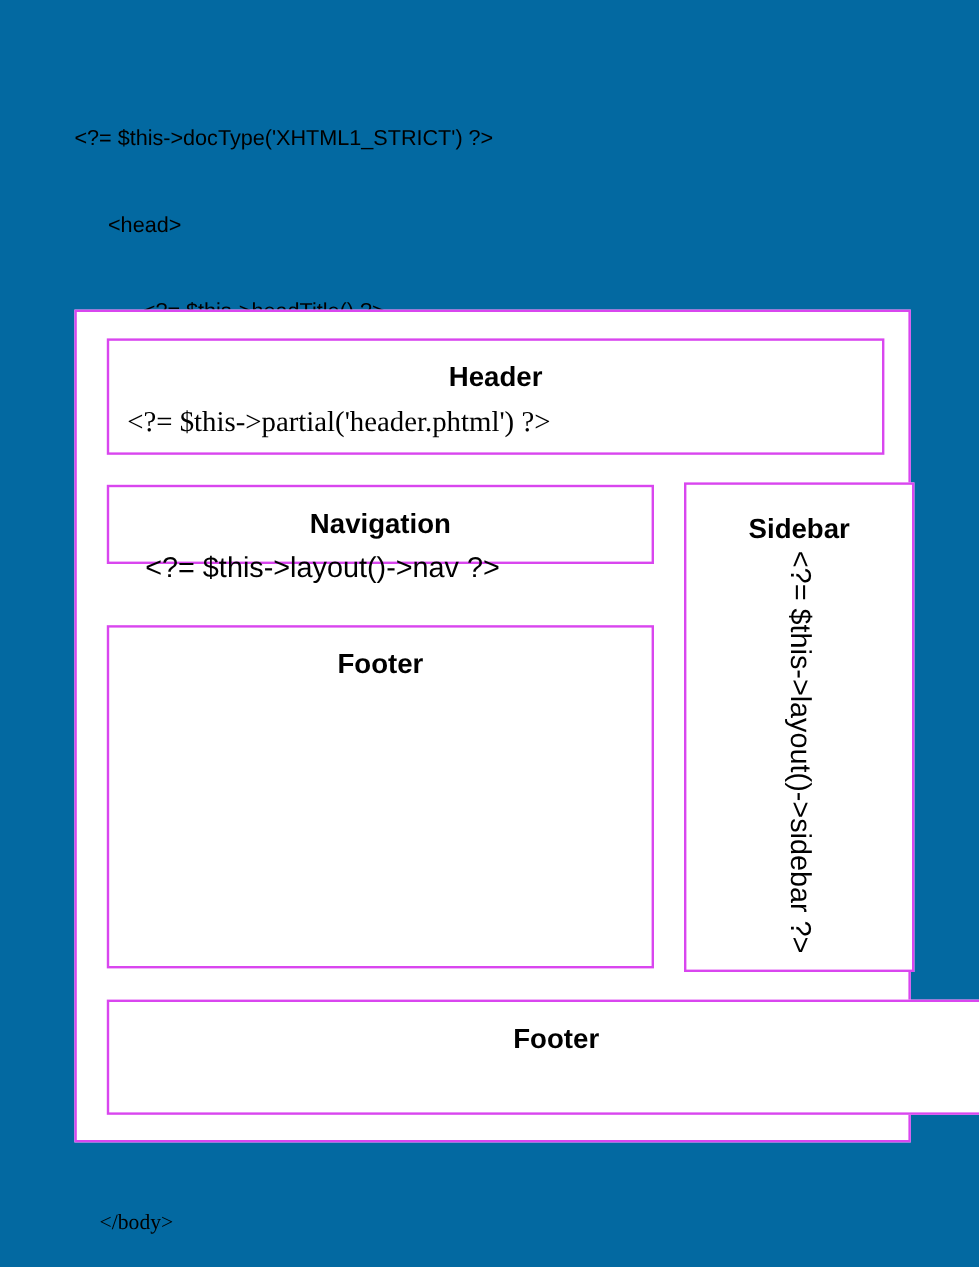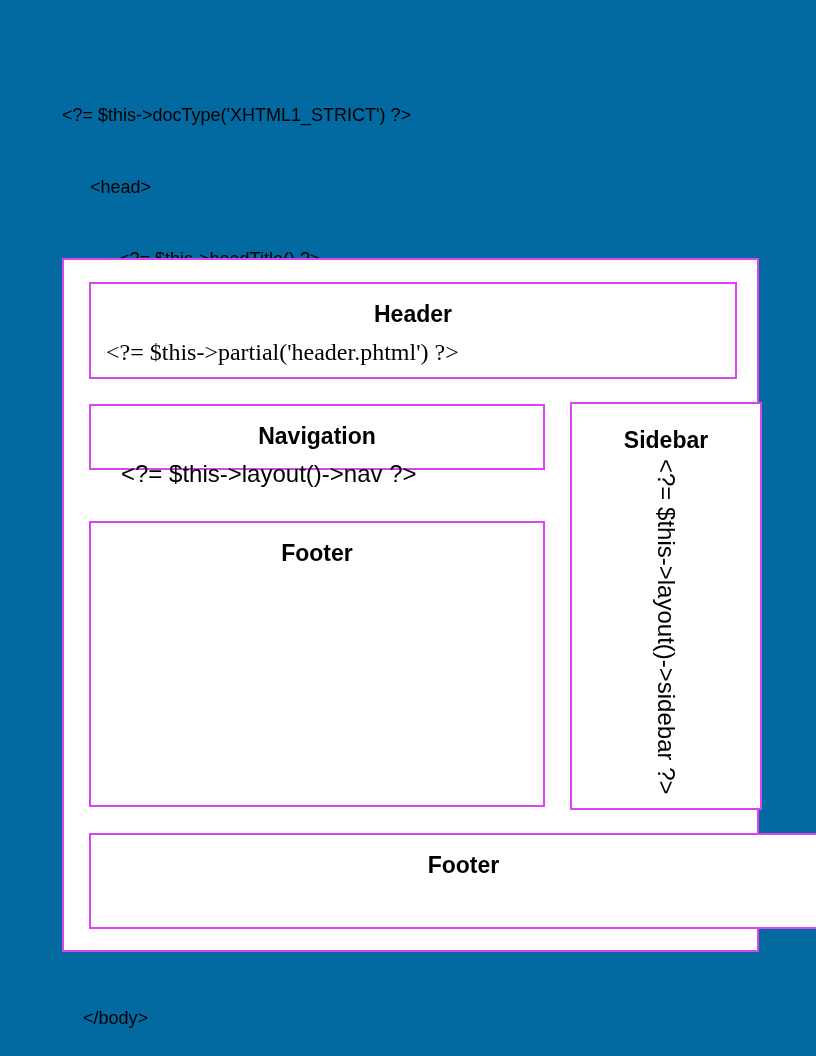--- a/index.html
+++ b/index.html
@@ -19,21 +19,21 @@
     left: 62px;
     font-size: 18px;
     line-height: 24px;
     white-space: pre;
     color: #000000;
   }
   #code-top { top: 55px; }
   #code-bottom { top: 958px; }
   .ind-0 { margin-left: 0; }
   .ind-1 { margin-left: 28px; }
-  .ind-1b { margin-left: 21px; }
+  .ind-1b { margin-left: 21px; font-family: Liberation Serif, serif; }
   .ind-2 { margin-left: 57px; }
   
   .box { position: absolute; background: #ffffff; border: 2px solid #d946ef; }
   #body-box    { left: 62px;  top: 258px; width: 697px; height: 694px; }
   #header-box  { left: 25px;  top: 22px;  width: 648px; height: 97px; }
   #nav-box     { left: 25px;  top: 144px; width: 456px; height: 66px; }
   #content-box { left: 25px;  top: 261px; width: 456px; height: 286px; }
   #sidebar-box { left: 506px; top: 142px; width: 192px; height: 408px; }
   #footer-box  { left: 25px;  top: 573px; width: 749px; height: 96px; }
   .box-title {

